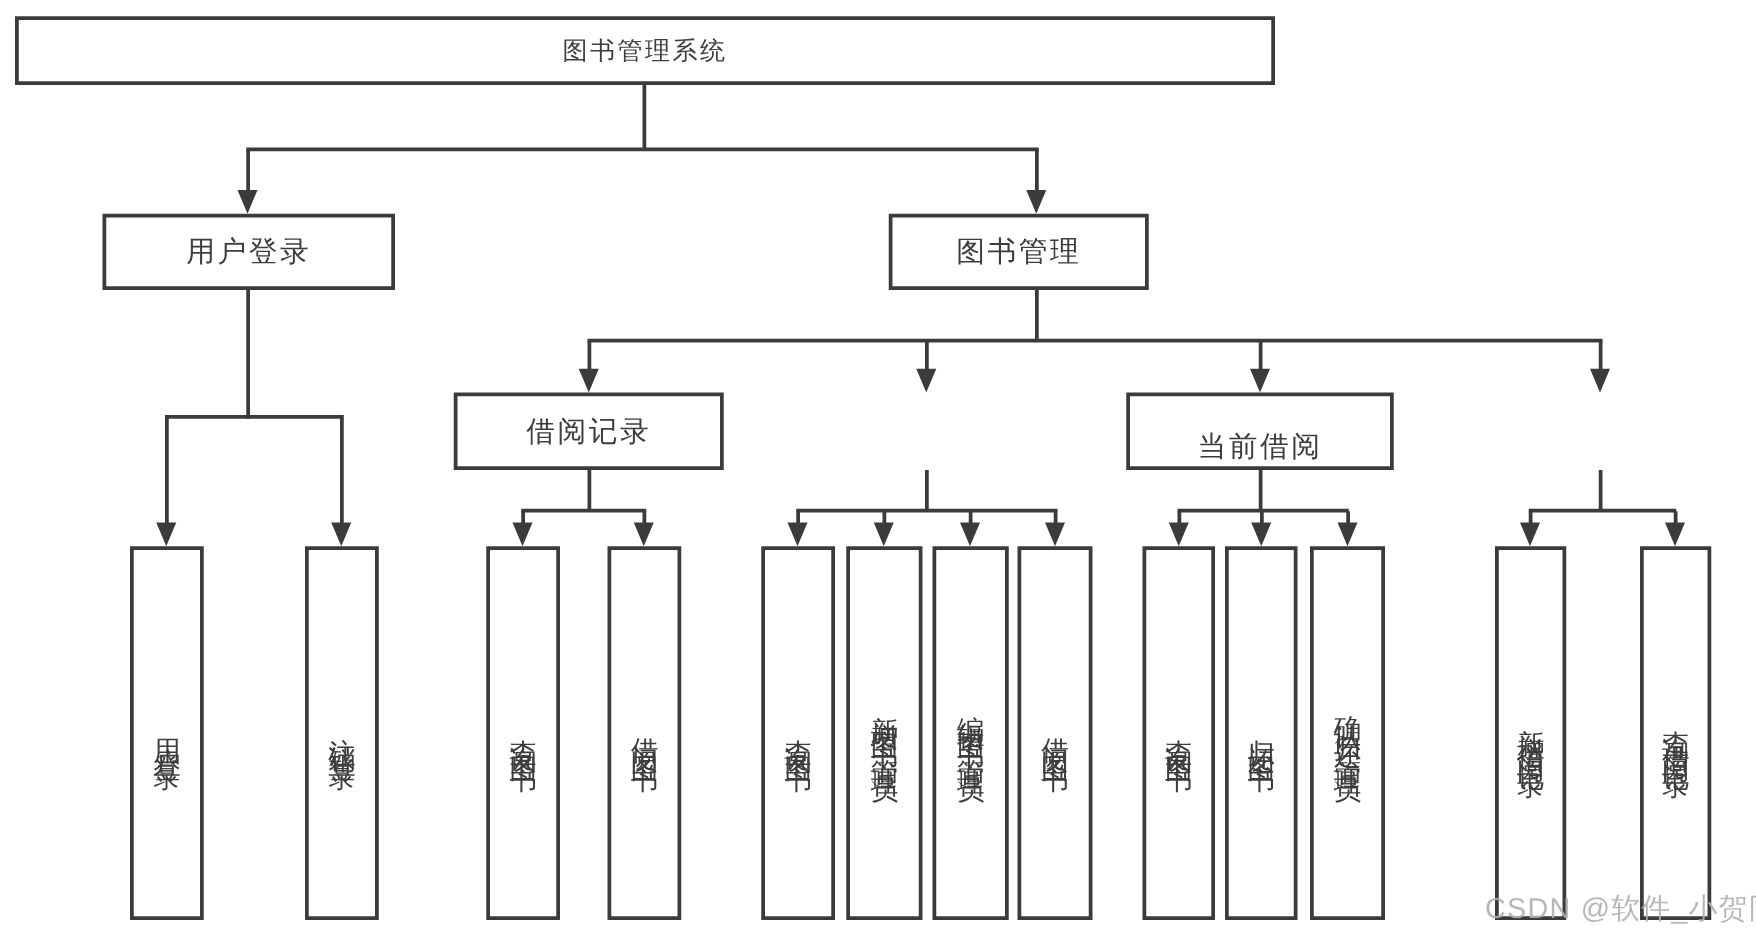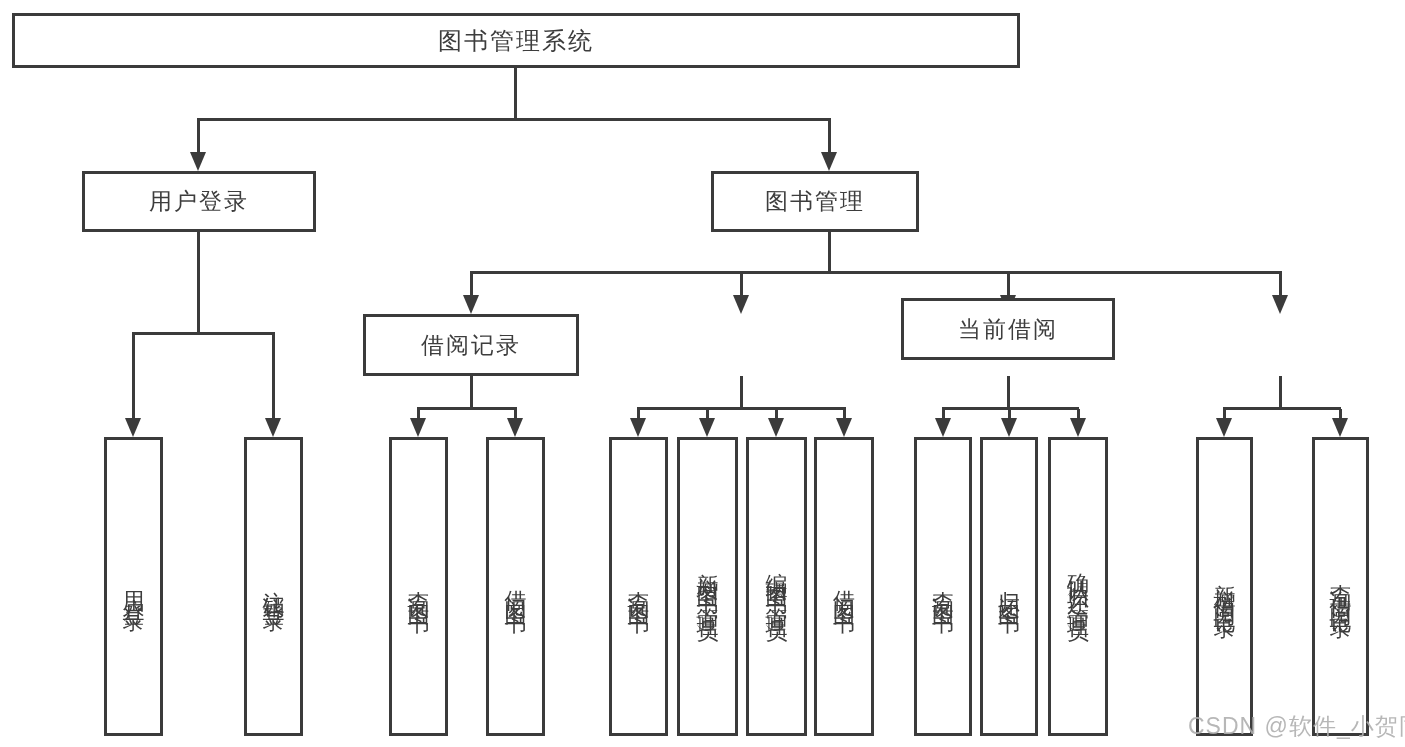--- a/index.html
+++ b/index.html
@@ -11,21 +11,21 @@
   .canvas{
     position:relative;width:1405px;height:747px;background:#fff;overflow:hidden;
     font-family:"Liberation Sans", sans-serif;color:var(--text);
   }
   .hbox{
     position:absolute;box-sizing:border-box;background:#fff;
     border:3px solid var(--line);
     display:flex;align-items:center;justify-content:center;
     font-size:23px;letter-spacing:2px;white-space:nowrap;
   }
-  .rootbox{font-size:24px;}
+  .rootbox{font-size:20px;}
   .leaf{
     position:absolute;top:437px;height:299px;box-sizing:border-box;background:#fff;
     border:3px solid var(--line);
     writing-mode:vertical-rl;text-orientation:mixed;
     display:flex;align-items:center;justify-content:center;
     font-size:22px;letter-spacing:7px;line-height:1;
   }
   .ln{position:absolute;background:var(--line);}
   .arr{
     position:absolute;width:0;height:0;
@@ -74,21 +74,21 @@
   <div class="ln" style="left:1007px;top:273px;width:3px;height:23px;"></div>
   <div class="ln" style="left:1279px;top:273px;width:3px;height:23px;"></div>
   <div class="arr" style="left:463px;top:295px;"></div>
   <div class="arr" style="left:733px;top:295px;"></div>
   <div class="arr" style="left:1000px;top:295px;"></div>
   <div class="arr" style="left:1272px;top:295px;"></div>
 
   <div class="hbox" style="left:363px;top:314px;width:216px;height:62px;">
     <span>借阅记录</span>
   </div>
-  <div class="hbox" style="left:901px;top:298px;width:214px;height:62px;">
+  <div class="hbox" style="left:901px;top:314px;width:214px;height:62px;align-items:flex-end;">
     <span>当前借阅</span>
   </div>
 
   <div class="ln" style="left:470px;top:376px;width:3px;height:33px;"></div>
   <div class="ln" style="left:417px;top:407px;width:100px;height:3px;"></div>
   <div class="ln" style="left:417px;top:409px;width:3px;height:11px;"></div>
   <div class="ln" style="left:514px;top:409px;width:3px;height:11px;"></div>
   <div class="arr" style="left:410px;top:418px;"></div>
   <div class="arr" style="left:507px;top:418px;"></div>
 

